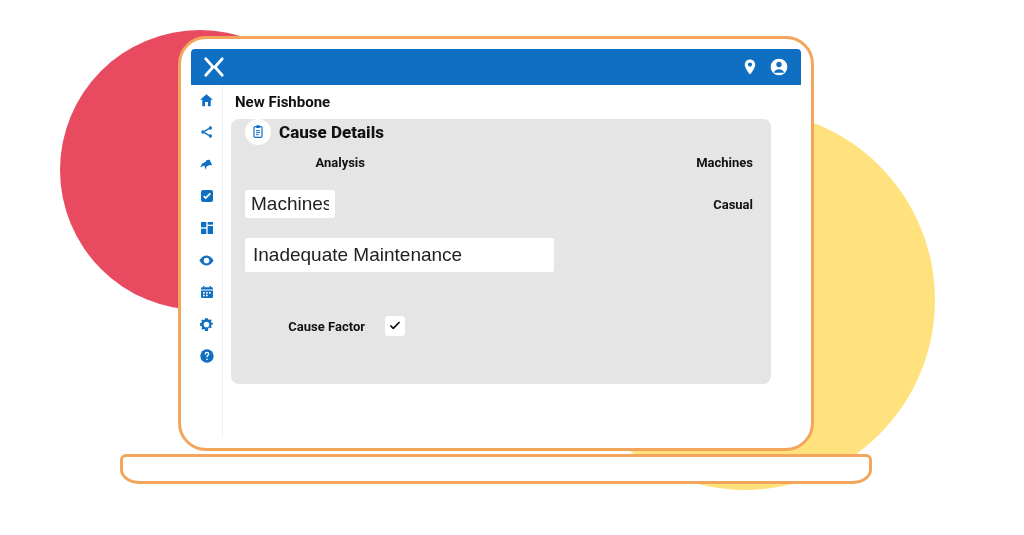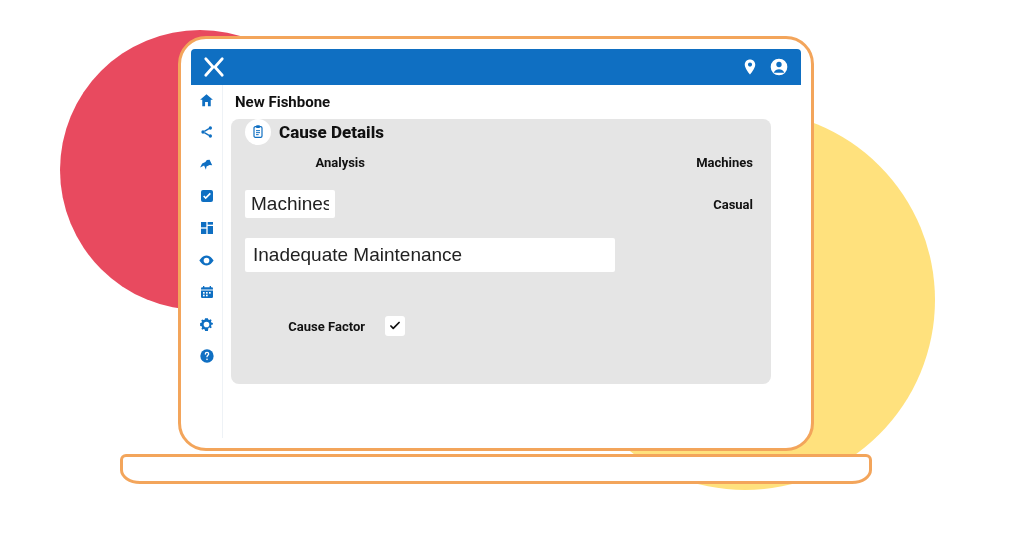--- a/index.html
+++ b/index.html
@@ -61,21 +61,21 @@
     display: flex; align-items: center; justify-content: center;
   }
 
   .form { display: grid; grid-template-columns: 120px 1fr; row-gap: 8px; column-gap: 10px; align-items: center; gap: 20px; }
   .form .label { text-align: right; font-weight: 700; font-size: 13px; color: #111; }
   .form .ro { font-size: 13px; color: #222; padding: 2px 4px; }
   .form .input {
     background: #fff; border: none; font-size: 19px; color: #222;
     padding: 3px 6px; border-radius: 2px; width: 90px;
   }
-  .form .input.wide { width: 370px; padding: 6px 8px; }
+  .form .input.wide { width: 309px; padding: 6px 8px; }
   .form .checkbox {
     width: 20px; height: 20px; background: #fff; border-radius: 3px;
     display: flex; align-items: center; justify-content: center;
     font-size: 14px; color: #111;
   }
   .gaprow { grid-column: 1 / 3; height: 4px; }
 </style>
 </head>
 <body>
 

